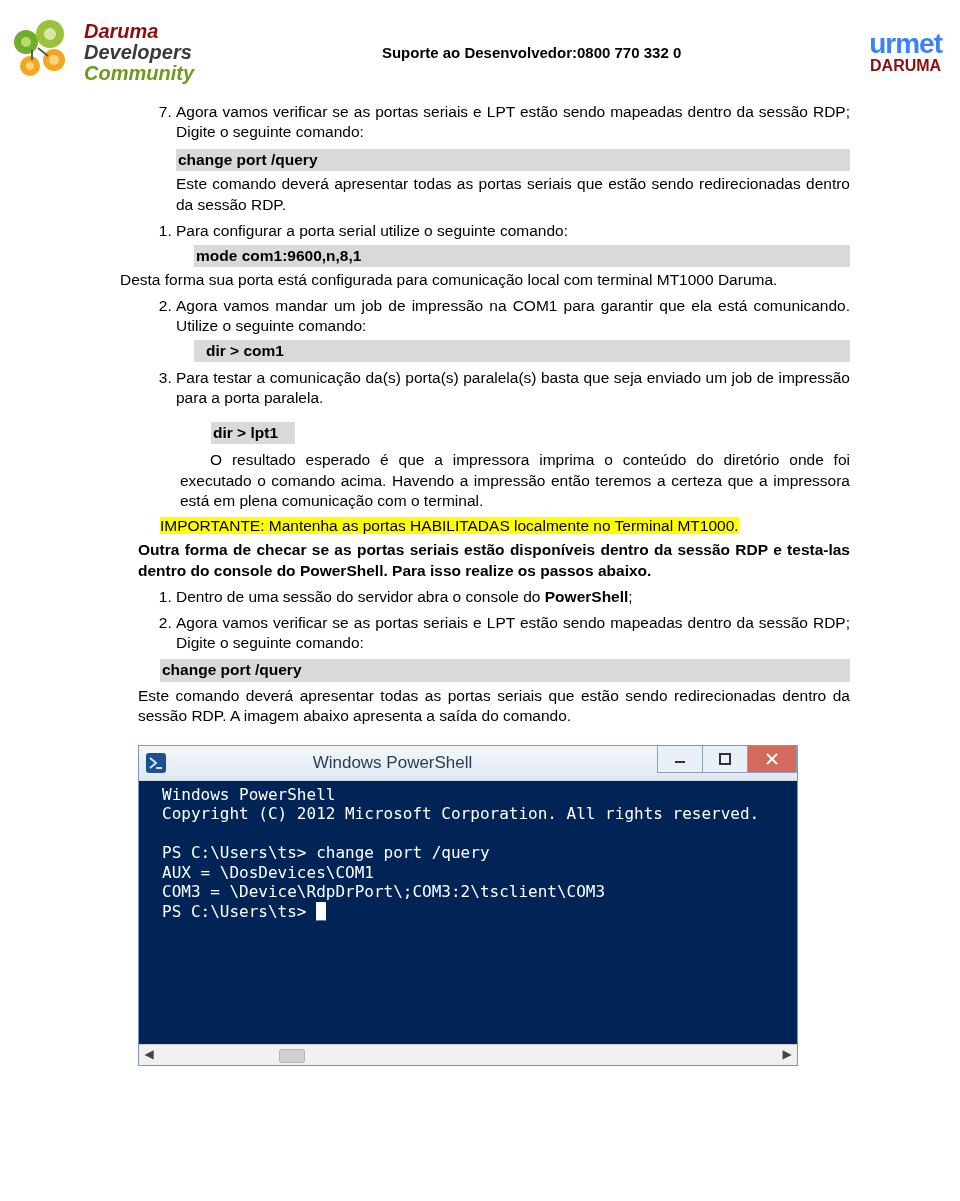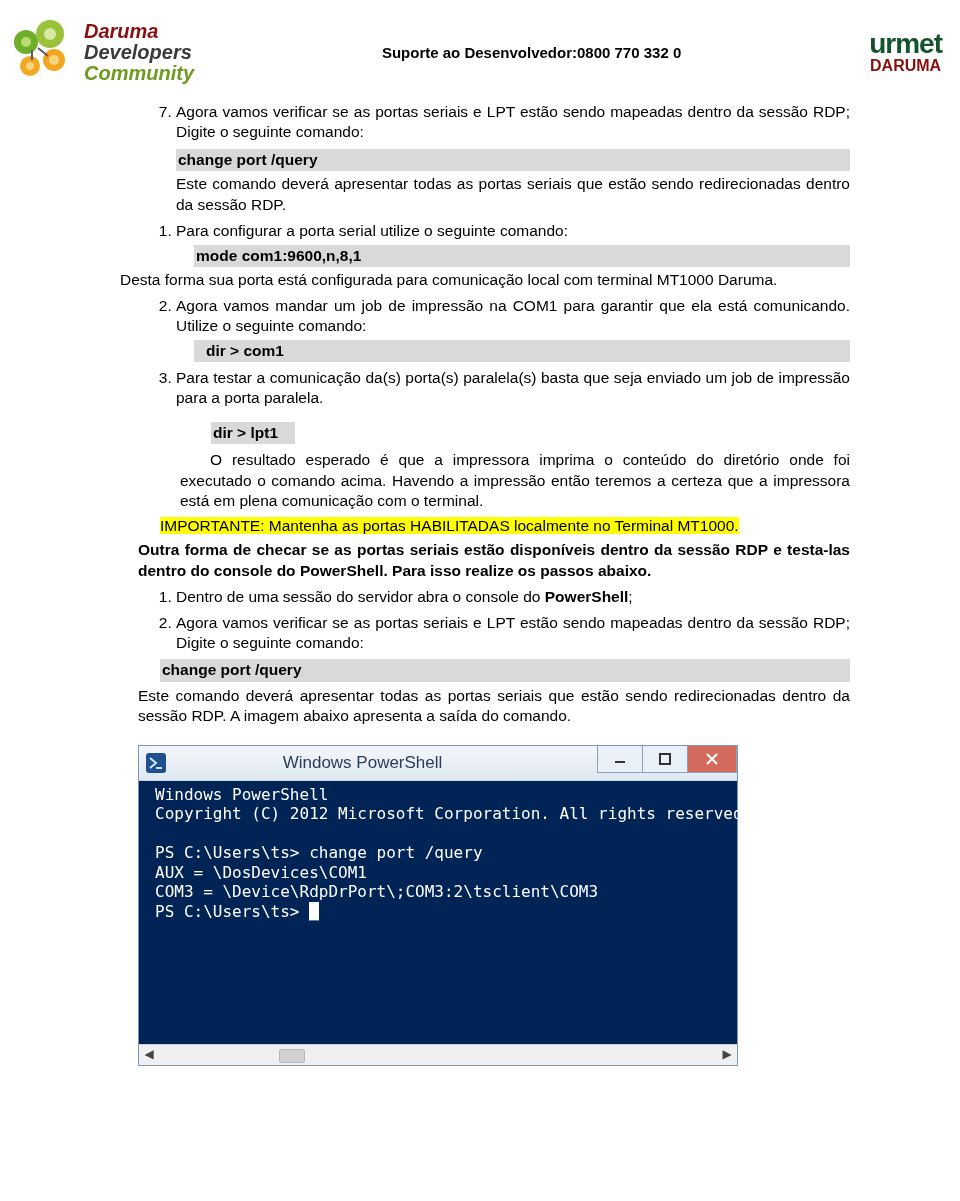--- a/index.html
+++ b/index.html
@@ -78,21 +78,21 @@
   .bold {
     font-weight: bold;
   }
   .para {
     margin: 4px 0;
   }
   
   .ps-window {
     margin: 18px 0 0 0;
     border: 1px solid #7a98bd;
-    width: 600px;
+    width: 660px;
     box-sizing: border-box;
     background: #fff;
   }
   .ps-titlebar {
     background: linear-gradient(#f3f7fb, #dfe8f2);
     height: 34px;
     display: flex;
     align-items: center;
     justify-content: space-between;
     padding: 0 0 0 6px;
@@ -131,21 +131,21 @@
     background: #d46a5e;
     color: #fff;
     width: 48px;
   }
   .ps-body {
     background: #012456;
     color: #ffffff;
     font-family: "Lucida Console","Consolas",monospace;
     font-size: 16px;
     line-height: 1.22;
-    padding: 4px 16px;
+    padding: 4px 23px;
     min-height: 255px;
     white-space: pre;
   }
   .ps-scroll {
     background: #f0f0f0;
     height: 20px;
     display: flex;
     align-items: center;
     border-top: 1px solid #cfcfcf;
   }
@@ -205,21 +205,21 @@
         <span style="font-size:20px;font-weight:800;color:#3a3a3a;font-style:italic;">Developers</span>
         <span style="font-size:20px;font-weight:800;color:#6f9a1f;font-style:italic;">Community</span>
       </div>
     </div>
 
     <div class="support-block">
       <div>Suporte ao Desenvolvedor:0800 770 332 0</div>
     </div>
 
     <div class="logo-right">
-      <span style="font-size:28px;font-weight:900;color:#14532d;letter-spacing:-1px;">urmet</span>
+      <span style="font-size:28px;font-weight:900;color:#3b82f6;letter-spacing:-1px;">urmet</span>
       <span style="font-size:16px;font-weight:900;color:#8b0e0e;letter-spacing:0px;">DARUMA</span>
     </div>
   </div>
 
   <div class="content">
 
     <ol class="ol-main" start="7">
       <li>
         <span>Agora vamos verificar se as portas seriais e LPT estão sendo mapeadas dentro da sessão RDP; Digite o seguinte comando:</span>
       </li>

